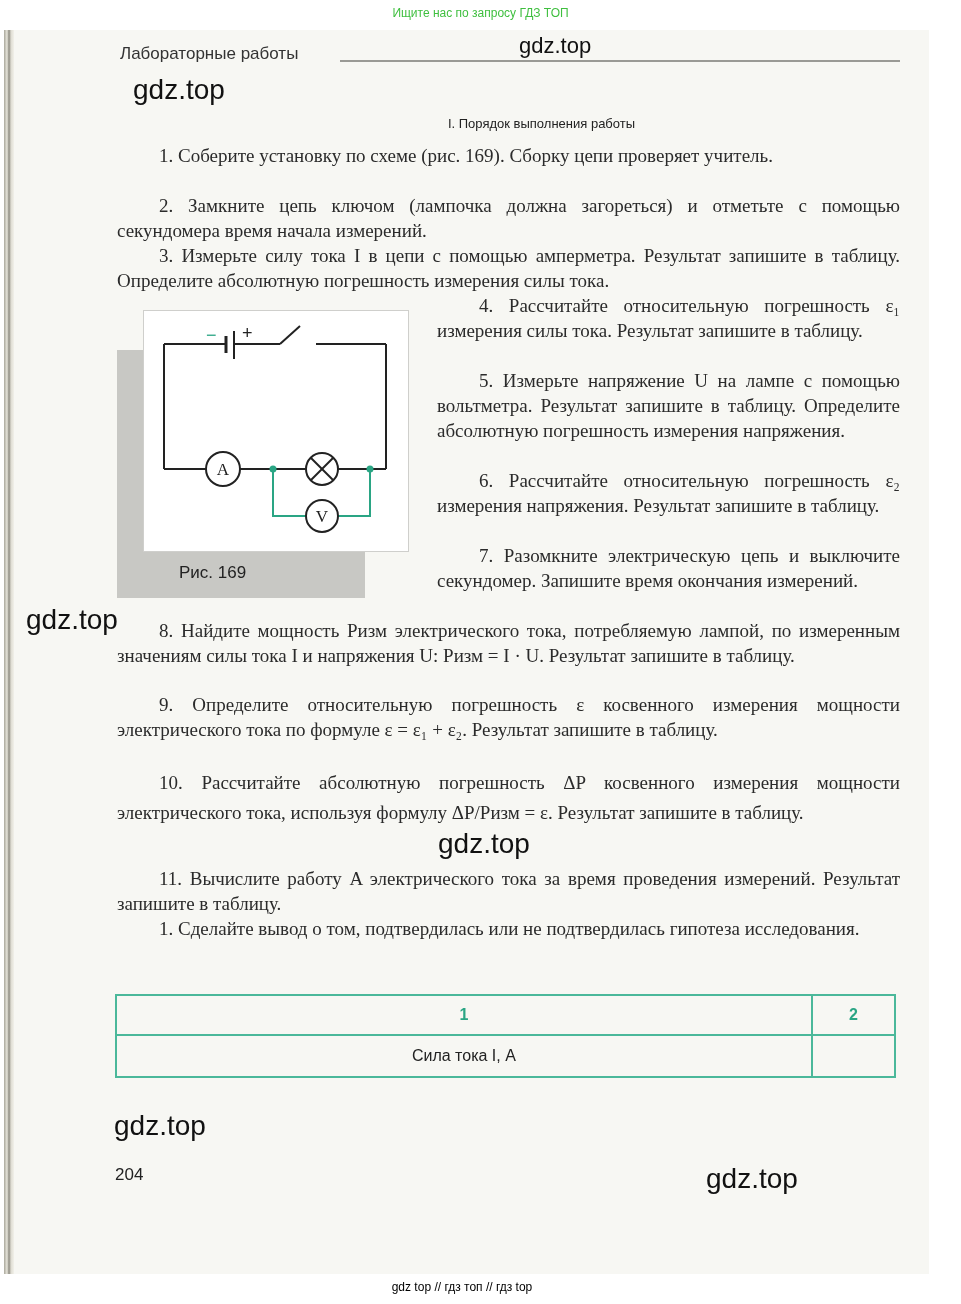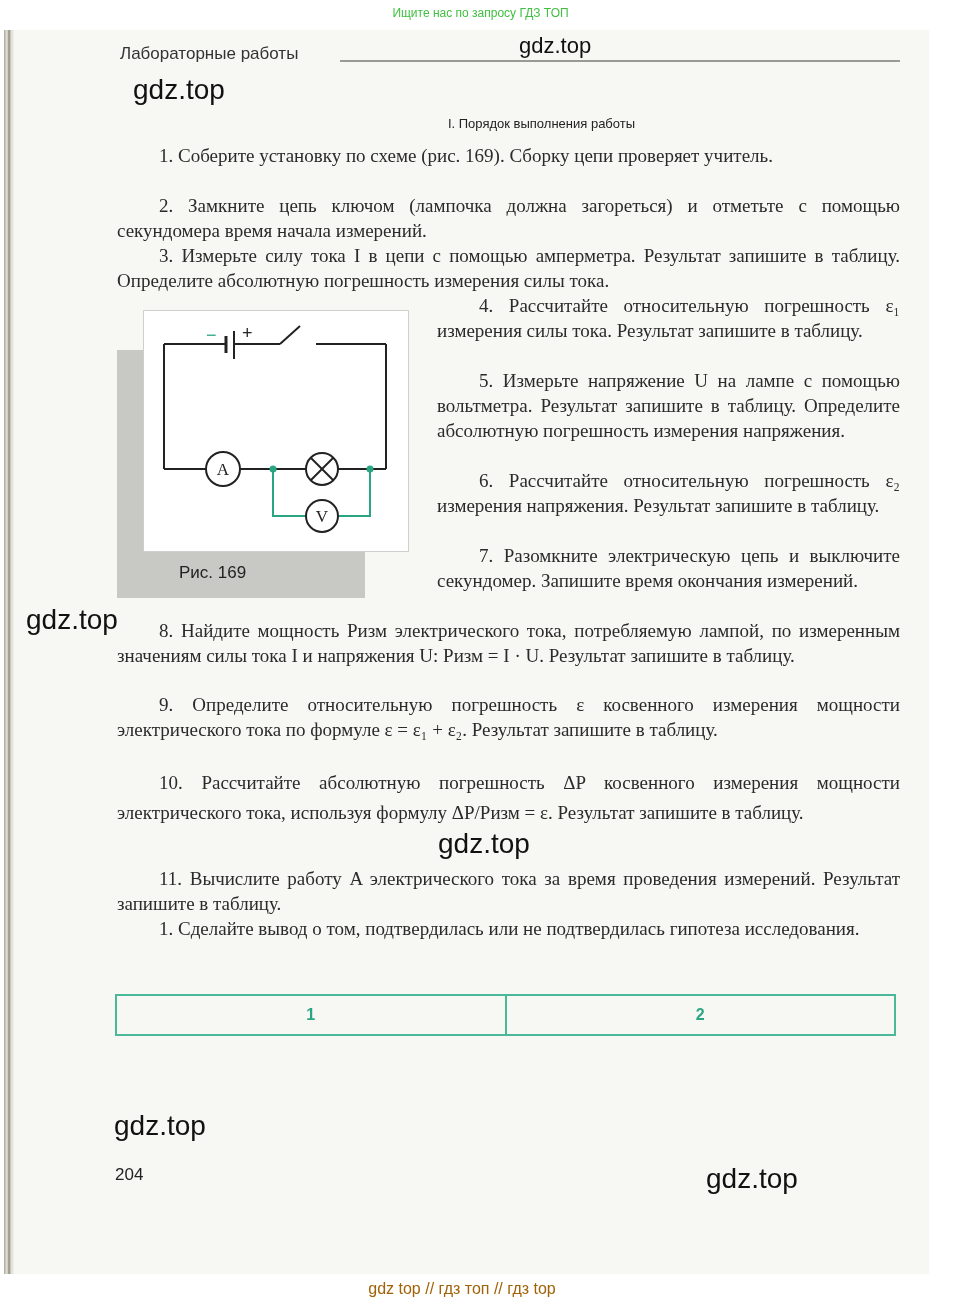--- a/index.html
+++ b/index.html
@@ -21,21 +21,21 @@
   .fig-shadow { position:absolute; left:117px; top:350px; width:248px; height:248px; background:#c8c8c4; }
   .fig-box { position:absolute; left:143px; top:310px; width:264px; height:240px; background:#ffffff; border:1px solid #cfcfcc; }
   .fig-cap { position:absolute; left:144px; top:563px; font-family:"Liberation Sans", sans-serif; font-size:17px; color:#222;margin-left:35px; }
   .tbl { position:absolute; left:115px; top:994px; width:781px; border-collapse:collapse; font-family:"Liberation Sans", sans-serif; }
   .tbl td { border:2px solid #4bb89a; text-align:center; font-size:16px; color:#222; }
   .tbl .hdr td { background:#bfe6d7; height:60px; }
   .tbl .num td { height:36px; color:#2aa584; font-weight:bold; }
   .tbl .row td { height:38px; }
   .pagenum { position:absolute; left:115px; top:1165px; font-family:"Liberation Sans", sans-serif; font-weight:normal; font-size:17px; color:#222; }
   .footer { position:absolute; left:0; top:1280px; width:924px; text-align:center; font-family:"Liberation Sans", sans-serif;
-            font-size:16px; color:#a16207; }
+            font-size:12px; color:#000000; }
 </style>
 </head>
 <body>
 
 <div class="topbanner">Ищите нас по запросу ГДЗ ТОП</div>
 
 <div class="page"></div>
 <div class="binding"></div>
 
 <div class="header-title">Лабораторные работы</div>
@@ -126,20 +126,24 @@
   </svg>
 </div>
 <div class="fig-cap">Рис. 169</div>
 
 <table class="tbl">
   <tbody>
   <tr class="num">
     <td>1</td>
     <td>2</td>
   </tr>
+  <tr class="row">
+    <td>Сила тока I, А</td>
+    <td></td>
+  </tr>
 </tbody>
   </table>
 
 <div class="wm" style="left:114px;top:1110px;">gdz.top</div>
 <div class="pagenum">204</div>
 <div class="wm" style="left:706px;top:1163px;">gdz.top</div>
 
 <div class="footer">gdz top  //  гдз топ  //  гдз top</div>
 
 </body></html>

